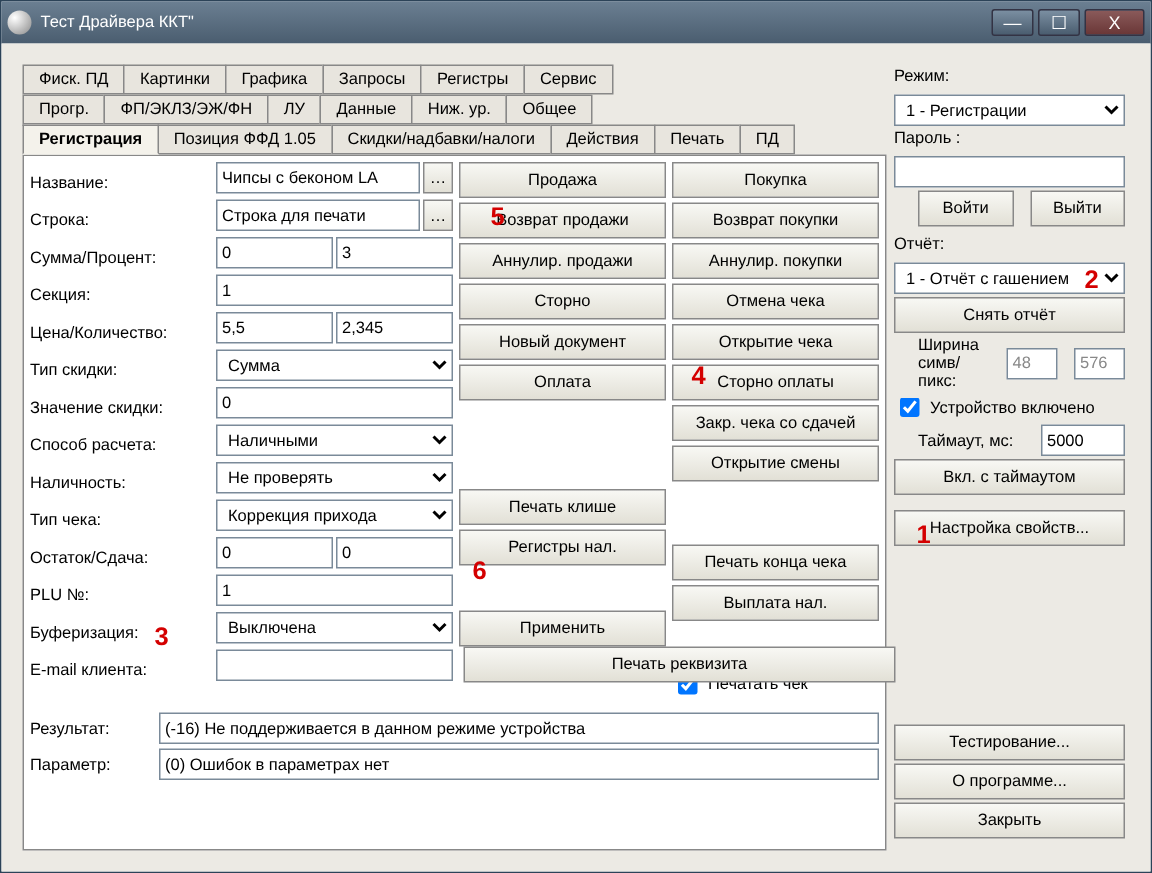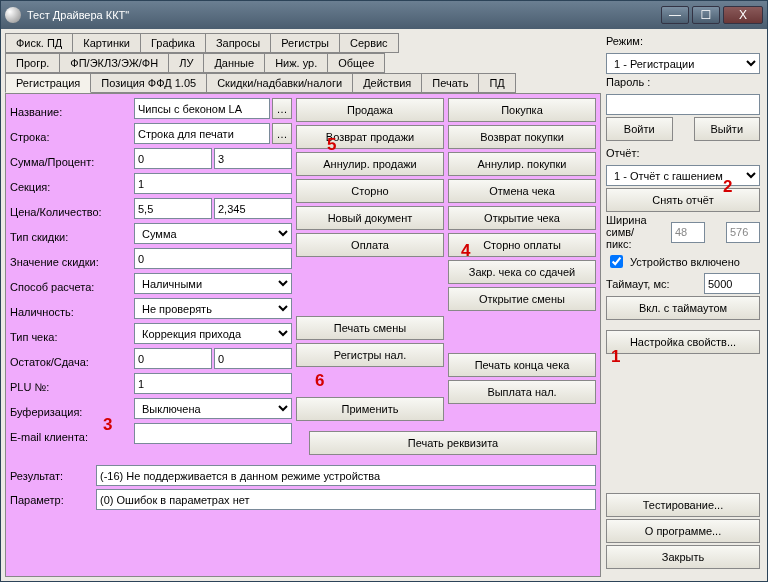--- a/index.html
+++ b/index.html
@@ -3,44 +3,44 @@
 <meta charset="utf-8">
 <style>
   * { box-sizing: border-box; font-family: Tahoma, Arial, sans-serif; font-size: 11px; }
   body { margin: 0; background: #5a6a78; width: 768px; height: 582px; overflow: hidden; }
   .window { width: 768px; height: 582px; background: #eef4f8; border: 1px solid #2c4358; box-shadow: 0 0 4px rgba(0,0,0,0.4); }
   .titlebar { height: 28px; background: linear-gradient(to bottom,#6b7f92,#4a5d6f); display: flex; align-items: center; color: #fff; padding: 0 4px; }
   .titlebar .icon { width: 16px; height: 16px; border-radius: 50%; background: radial-gradient(circle at 30% 30%,#fff,#888); margin-right: 6px; }
   .titlebar .title { flex: 1; }
   .winbtn { width: 28px; height: 18px; margin-left: 3px; background: linear-gradient(to bottom,#7b8fa2,#4a5d6f); border: 1px solid #334; border-radius: 2px; display: flex; align-items: center; justify-content: center; color: #fff; font-size: 12px; cursor: default; }
   .winbtn:last-child { width: 40px; background: linear-gradient(to bottom,#8a5a5a,#6a3737); }
-  .client { display: flex; height: calc(100% - 28px); background: #eceae4; padding: 4px; gap: 2px; position: relative; }
+  .client { display: flex; height: calc(100% - 28px); background: #eceae4; padding: 14px; gap: 2px; position: relative; }
   .leftpane { flex: 1; display: flex; flex-direction: column; }
   .rightpane { width: 160px; display: flex; flex-direction: column; gap: 2px; padding: 2px 3px; }
   .tabs { display: flex; flex-wrap: wrap; margin-bottom: 1px; }
   .tab { padding: 3px 10px; border: 1px solid #888; background: #e8e5de; margin-right: -1px; margin-bottom: -1px; cursor: default; white-space: nowrap; }
-  .tab.sel { background: #f4f2eb; border-bottom: 1px solid #f4f2eb; position: relative; z-index: 1; }
-  .tabbody { flex: 1; background: #f0abfc; border: 1px solid #888; padding: 4px; display: flex; flex-direction: column; gap: 1px; }
+  .tab.sel { background: #f4f2eb; border-bottom: 1px solid #f4f2eb; position: relative; z-index: 1; font-weight: bold; }
+  .tabbody { flex: 1; background: #ffffff; border: 1px solid #888; padding: 4px; display: flex; flex-direction: column; gap: 1px; }
   .formarea { display: flex; gap: 4px; }
   .labels { width: 120px; display: flex; flex-direction: column; gap: 5px; padding-top: 4px; }
   .labels div { height: 20px; line-height: 20px; }
   .inputs { width: 158px; display: flex; flex-direction: column; gap: 4px; }
   .inputs .row { display: flex; gap: 2px; }
   .btns { flex: 1; display: flex; gap: 4px; }
   .btncol { flex: 1; display: flex; flex-direction: column; gap: 3px; }
   input[type=text], select { height: 21px; border: 1px solid #7a8a99; padding: 1px 3px; background: #fff; width: 100%; }
   select { padding-right: 16px; }
   .btn { height: 24px; border: 1px solid #888; background: linear-gradient(to bottom,#f8f8f4,#e2e0d6); padding: 0 4px; display: flex; align-items: center; justify-content: center; cursor: default; white-space: nowrap; }
   .wide { width: 100%; }
   .bottomrow { display: flex; align-items: center; gap: 6px; margin-top: 2px; }
   .bottomrow .lbl { width: 80px; }
   .resultbox { flex: 1; }
   .chk { display: flex; align-items: center; gap: 4px; }
   .rlabel { height: 16px; }
-  .rrow { display: flex; gap: 21px; }
+  .rrow { display: flex; gap: 11px; margin-left: 16px; }
   .anno { position: absolute; color: #d40000; font-weight: bold; font-size: 17px; pointer-events: none; z-index: 5; }
   .spacer { flex: 1; }
 </style>
 </head>
 <body>
 
 <div class="window">
   <div class="titlebar">
     <div class="icon"></div>
     <div class="title">Тест Драйвера ККТ"</div>
@@ -129,21 +129,21 @@
 
           <div class="btns">
             <div class="btncol">
               <div class="btn">Продажа</div>
               <div class="btn">Возврат продажи</div>
               <div class="btn">Аннулир. продажи</div>
               <div class="btn">Сторно</div>
               <div class="btn">Новый документ</div>
               <div class="btn">Оплата</div>
               <div style="height:24px"></div>
-              <div class="btn" style="margin-top:29px">Печать смены</div>
+              <div class="btn" style="margin-top:29px">Печать клише</div>
               <div class="btn">Регистры нал.</div>
               <div style="height:24px"></div>
               <div class="btn">Применить</div>
             </div>
             <div class="btncol">
               <div class="btn">Покупка</div>
               <div class="btn">Возврат покупки</div>
               <div class="btn">Аннулир. покупки</div>
               <div class="btn">Отмена чека</div>
               <div class="btn">Открытие чека</div>

